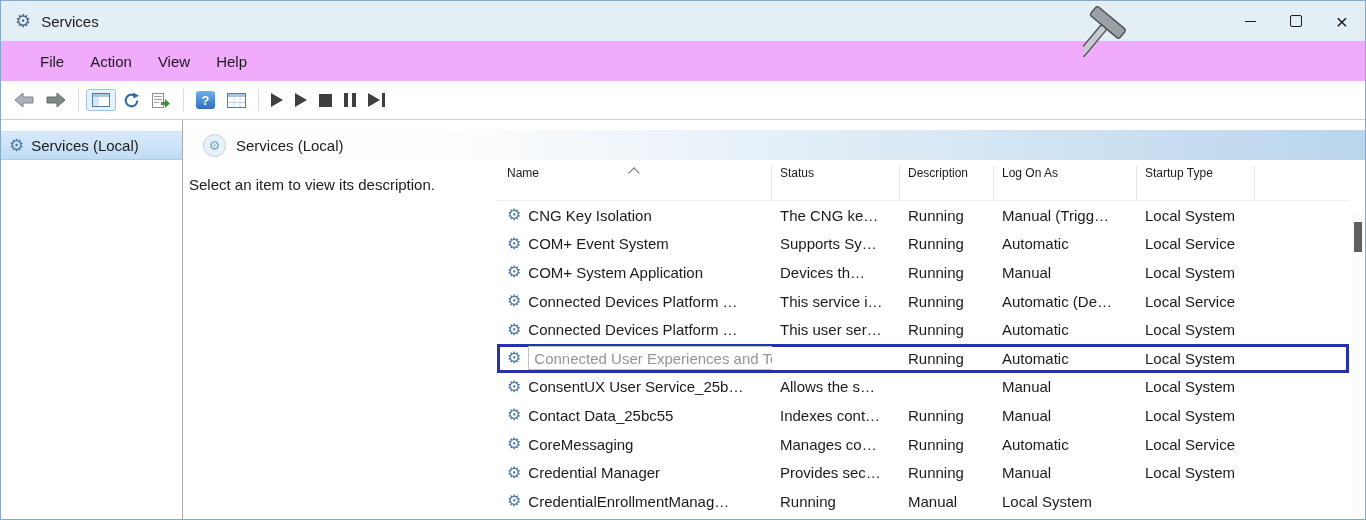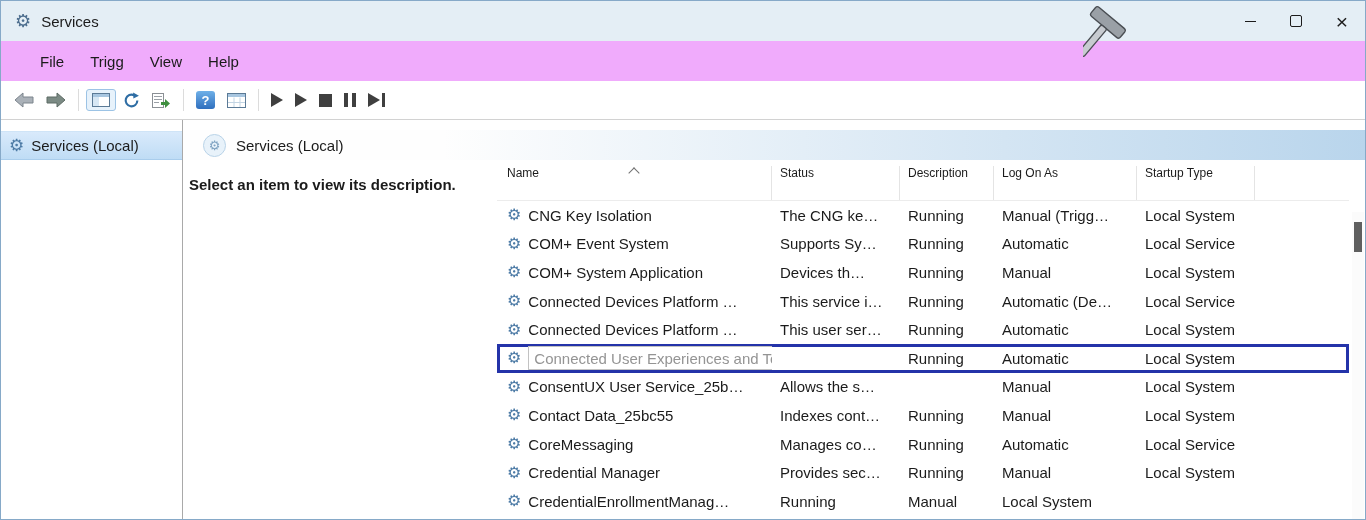--- a/index.html
+++ b/index.html
@@ -44,21 +44,21 @@
     font-size:15px;}
   .gear-blue{color:#4d7ba6;font-size:17px;line-height:1;}
 
   .content{flex:1;display:flex;flex-direction:column;min-width:0;padding-top:10px;background:#fff;}
   .pane-header{height:30px;flex:0 0 auto;background:linear-gradient(to right,#fefefe 22%,#b9d5ec);
     display:flex;align-items:center;gap:10px;padding-left:20px;font-size:15px;}
   .header-gear{width:21px;height:21px;border-radius:50%;background:#e8f2fa;border:1px solid #b9d3e8;
     display:flex;align-items:center;justify-content:center;color:#7fa3c2;font-size:13px;line-height:1;}
 
   .content-body{flex:1;position:relative;min-height:0;background:#fff;}
-  .hint{position:absolute;left:6px;top:16px;font-size:15px;font-weight:bold;}
+  .hint{position:absolute;left:6px;top:16px;font-size:15px;}
 
   .list{position:absolute;left:314px;top:0;right:16px;bottom:0;overflow:hidden;}
   .thead,.trow{display:grid;grid-template-columns:275px 128px 94px 143px 118px 40px;}
   .thead{height:34px;margin-top:6px;border-bottom:1px solid #ececec;}
   .th{position:relative;display:flex;align-items:flex-start;padding-left:8px;border-right:1px solid #e4e4e4;font-size:12px;}
   .th.first{padding-left:10px;}
   .th.filler{border-right:none;}
   .sort-chevron{position:absolute;top:3px;left:50%;width:7px;height:7px;
     border-left:1px solid #707070;border-top:1px solid #707070;transform:translateX(-50%) rotate(45deg);}
 
@@ -99,21 +99,21 @@
     <svg width="58" height="68" viewBox="0 0 64 70">
       <g transform="rotate(40 26 20)">
         <rect x="4" y="10" width="42" height="13" rx="3" fill="#9aa0a6" stroke="#4a4e53" stroke-width="1.5"></rect>
         <rect x="21" y="23" width="8" height="40" rx="2" fill="#c7cbd0" stroke="#4a4e53" stroke-width="1.5"></rect>
       </g>
     </svg>
   </div>
 
   <div class="menubar">
     <span class="menu-item">File</span>
-    <span class="menu-item">Trigg</span>
+    <span class="menu-item">Action</span>
     <span class="menu-item">View</span>
     <span class="menu-item">Help</span>
   </div>
 
   <div class="toolbar">
     <span class="tbtn">
       <svg width="20" height="16" viewBox="0 0 20 16">
           <path d="M9 1 L1 8 L9 15 L9 11 H19 V5 H9 Z" fill="#aab1b8" stroke="#7c858d"></path>
         </svg>
     </span>

